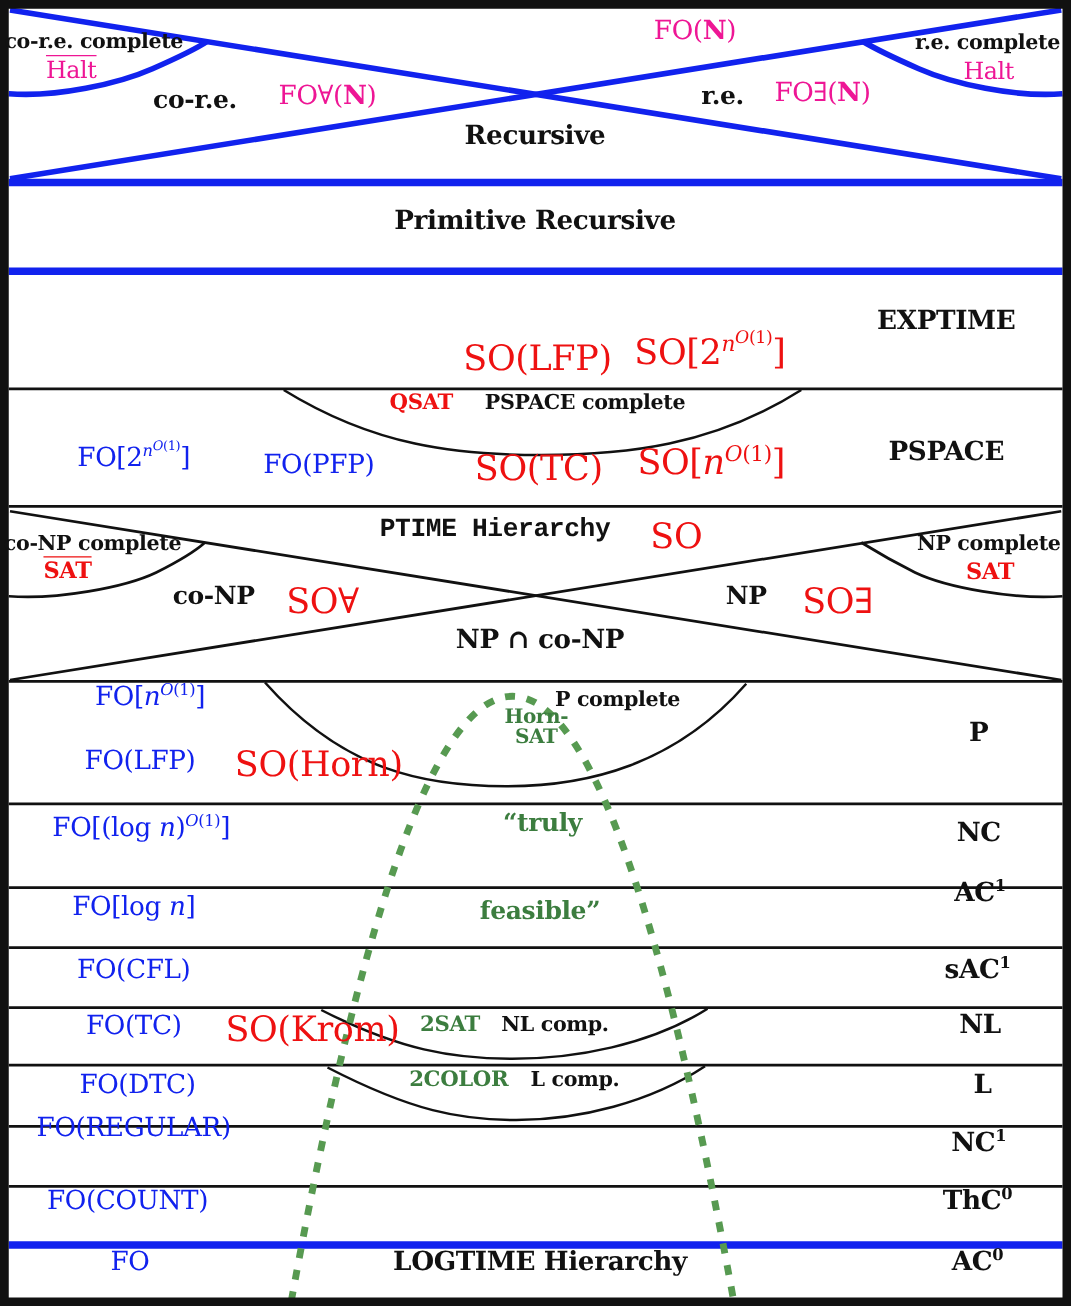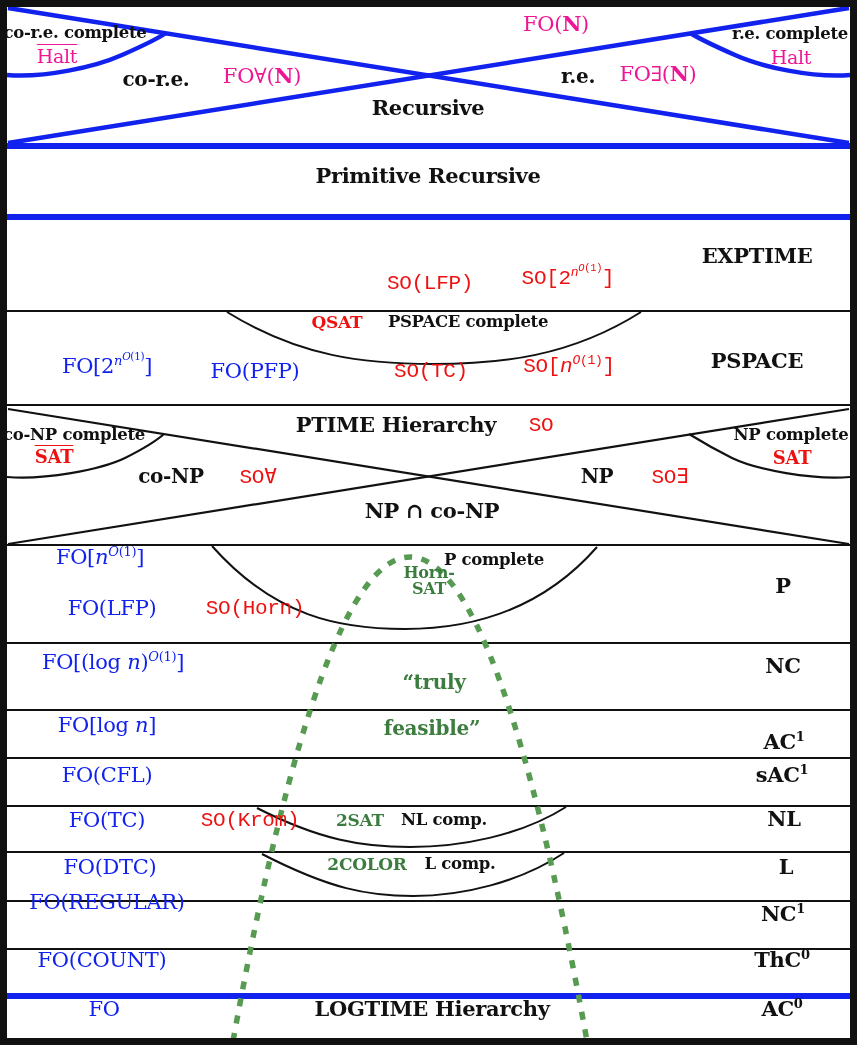--- a/index.html
+++ b/index.html
@@ -9,21 +9,21 @@
   .lbl{position:absolute;transform:translateX(-50%);white-space:nowrap;text-align:center;
        font-family:"DejaVu Serif","Liberation Serif",serif;color:#111;line-height:1.02;
        letter-spacing:-0.3px;}
   .lbl sup{font-size:62%;line-height:0;}
   .lbl sup sup{font-size:80%;}
   .kb22{font-size:22px;font-weight:bold;}
   .kb21{font-size:21px;font-weight:bold;}
   .kb20{font-size:20px;font-weight:bold;}
   .kb17{font-size:16.5px;font-weight:bold;}
   .blue21{font-size:21px;color:var(--blue);}
-  .red21{font-size:21px;color:var(--red);font-family:Liberation Mono, monospace;}
+  .red21{font-size:28px;color:var(--red);}
   .redb18{font-size:18px;font-weight:bold;color:var(--red);}
   .redb17{font-size:17px;font-weight:bold;color:var(--red);}
   .mag21{font-size:21px;color:var(--mag);}
   .mag19{font-size:19px;color:var(--mag);}
   .grb20{font-size:20px;font-weight:bold;color:var(--grt);}
   .grb17{font-size:17px;font-weight:bold;color:var(--grt);}
   .grb16{font-size:16px;font-weight:bold;color:var(--grt);}
   .ol{text-decoration:overline;}
 </style>
 </head>
@@ -93,43 +93,43 @@
       <div class="lbl kb21" style="left: 757px; top: 245px;">EXPTIME</div>
       <div class="lbl red21" style="left: 430px; top: 273px;">SO(LFP)</div>
       <div class="lbl red21" style="left: 568px; top: 268px;">SO[2<sup><i>n</i><sup><i>O</i>(1)</sup></sup>]</div>
       <div class="lbl redb17" style="left: 337px; top: 314px;">QSAT</div>
       <div class="lbl kb17" style="left: 468px; top: 314px;">PSPACE complete</div>
       <div class="lbl kb21" style="left: 757px; top: 350px;">PSPACE</div>
       <div class="lbl blue21" style="left: 107px; top: 356px;">FO[2<sup><i>n</i><sup><i>O</i>(1)</sup></sup>]</div>
       <div class="lbl blue21" style="left: 255px; top: 361px;">FO(PFP)</div>
       <div class="lbl red21" style="left: 431px; top: 361px;">SO(TC)</div>
       <div class="lbl red21" style="left: 569px; top: 356px;">SO[<i>n</i><sup><i>O</i>(1)</sup>]</div>
-      <div class="lbl kb21" style="left: 396px; top: 414px;">PTIME Hierarchy</div>
+      <div class="lbl kb21" style="left: 396px; top: 414px; font-family: Liberation Mono, monospace;">PTIME Hierarchy</div>
       <div class="lbl red21" style="left: 541px; top: 415px;">SO</div>
       <div class="lbl kb17" style="left: 74px; top: 427px;">co-NP complete</div>
       <div class="lbl redb18 ol" style="left: 54px; top: 448px;">SAT</div>
       <div class="lbl kb20" style="left: 171px; top: 466px;">co-NP</div>
       <div class="lbl red21" style="left: 258px; top: 467px;">SO∀</div>
       <div class="lbl kb20" style="left: 597px; top: 466px;">NP</div>
       <div class="lbl red21" style="left: 670px; top: 467px;">SO∃</div>
       <div class="lbl kb17" style="left: 791px; top: 427px;">NP complete</div>
       <div class="lbl redb18" style="left: 792px; top: 449px;">SAT</div>
       <div class="lbl kb21" style="left: 432px; top: 500px;">NP ∩ co-NP</div>
-      <div class="lbl blue21" style="left: 100px; top: 547px; text-align: right;">FO[<i>n</i><sup><i>O</i>(1)</sup>]</div>
+      <div class="lbl blue21" style="left: 120px; top: 547px; text-align: right;">FO[<i>n</i><sup><i>O</i>(1)</sup>]</div>
       <div class="lbl kb17" style="left: 494px; top: 552px;">P complete</div>
       <div class="lbl grb16" style="left: 429px; top: 565px;">Horn-<br>SAT</div>
       <div class="lbl blue21" style="left: 112px; top: 598px;">FO(LFP)</div>
       <div class="lbl red21" style="left: 255px; top: 598px;">SO(Horn)</div>
       <div class="lbl kb21" style="left: 783px; top: 575px;">P</div>
       <div class="lbl blue21" style="left: 113px; top: 652px;">FO[(log&nbsp;<i>n</i>)<sup><i>O</i>(1)</sup>]</div>
-      <div class="lbl grb20" style="left: 434px; top: 672px;">“truly</div>
+      <div class="lbl grb20" style="left: 434px; top: 648px;">“truly</div>
       <div class="lbl kb21" style="left: 783px; top: 655px;">NC</div>
       <div class="lbl blue21" style="left: 107px; top: 715px;">FO[log&nbsp;<i>n</i>]</div>
       <div class="lbl grb20" style="left: 432px; top: 718px;">feasible”</div>
-      <div class="lbl kb21" style="left: 784px; top: 731px;">AC<sup>1</sup></div>
+      <div class="lbl kb21" style="left: 784px; top: 703px;">AC<sup>1</sup></div>
       <div class="lbl blue21" style="left: 107px; top: 765px;">FO(CFL)</div>
       <div class="lbl kb21" style="left: 782px; top: 764px;">sAC<sup>1</sup></div>
       <div class="lbl blue21" style="left: 107px; top: 810px;">FO(TC)</div>
       <div class="lbl red21" style="left: 250px; top: 810px;">SO(Krom)</div>
       <div class="lbl grb17" style="left: 360px; top: 812px;">2SAT</div>
       <div class="lbl kb17" style="left: 444px; top: 812px;">NL comp.</div>
       <div class="lbl kb21" style="left: 784px; top: 808px;">NL</div>
       <div class="lbl blue21" style="left: 110px; top: 857px;">FO(DTC)</div>
       <div class="lbl grb17" style="left: 367px; top: 856px;">2COLOR</div>
       <div class="lbl kb17" style="left: 460px; top: 856px;">L comp.</div>

